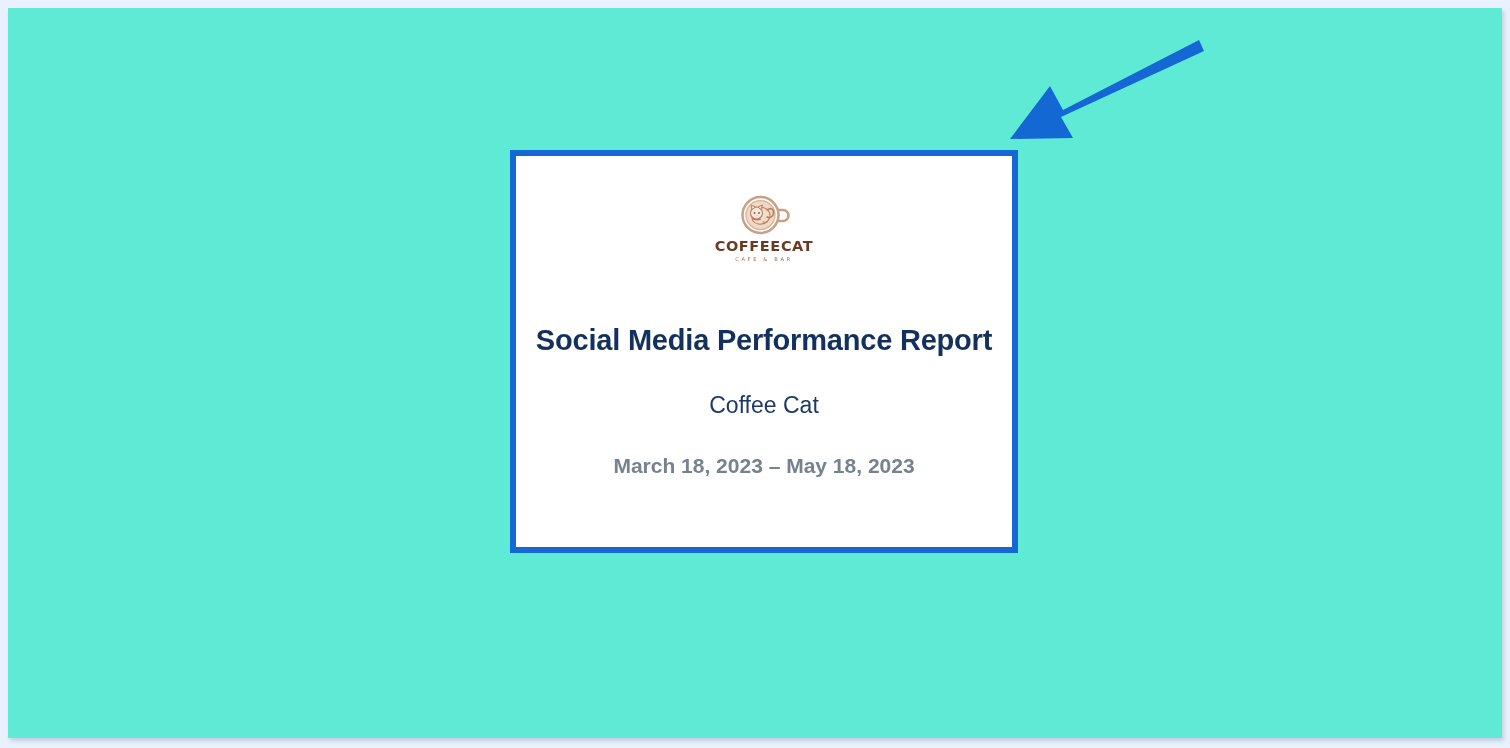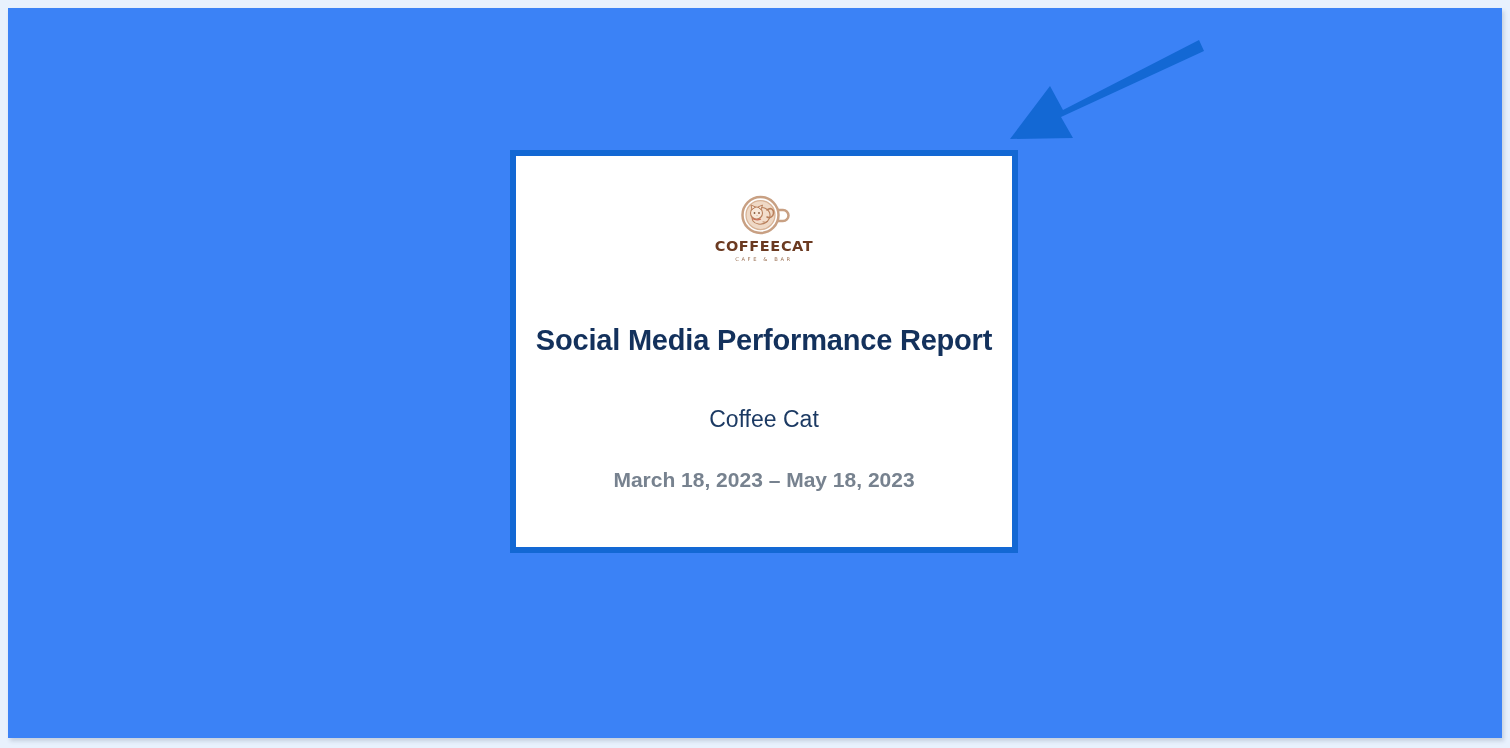--- a/index.html
+++ b/index.html
@@ -16,21 +16,21 @@
     position: relative;
   }
 
   
   .page {
     position: absolute;
     left: 8px;
     top: 8px;
     width: 1494px;
     height: 730px;
-    background: #3b82f6;
+    background: #5eead4;
     box-shadow: 2px 3px 4px rgba(60, 75, 100, 0.20);
     overflow: hidden;
   }
 
   
   .slide {
     position: absolute;
     left: 502px;
     top: 142px;
     width: 508px;
@@ -78,21 +78,21 @@
   .title {
     margin-top: 62px;
     font-size: 29px;
     font-weight: bold;
     color: #13315c;
     letter-spacing: -0.2px;
     text-align: right;
     white-space: nowrap;
   }
   .subtitle {
-    margin-top: 49px;
+    margin-top: 35px;
     font-size: 23px;
     font-weight: normal;
     color: #1c3a63;
   }
   .daterange {
     margin-top: 35px;
     font-size: 21px;
     font-weight: bold;
     color: #77828f;
     text-align: center;

